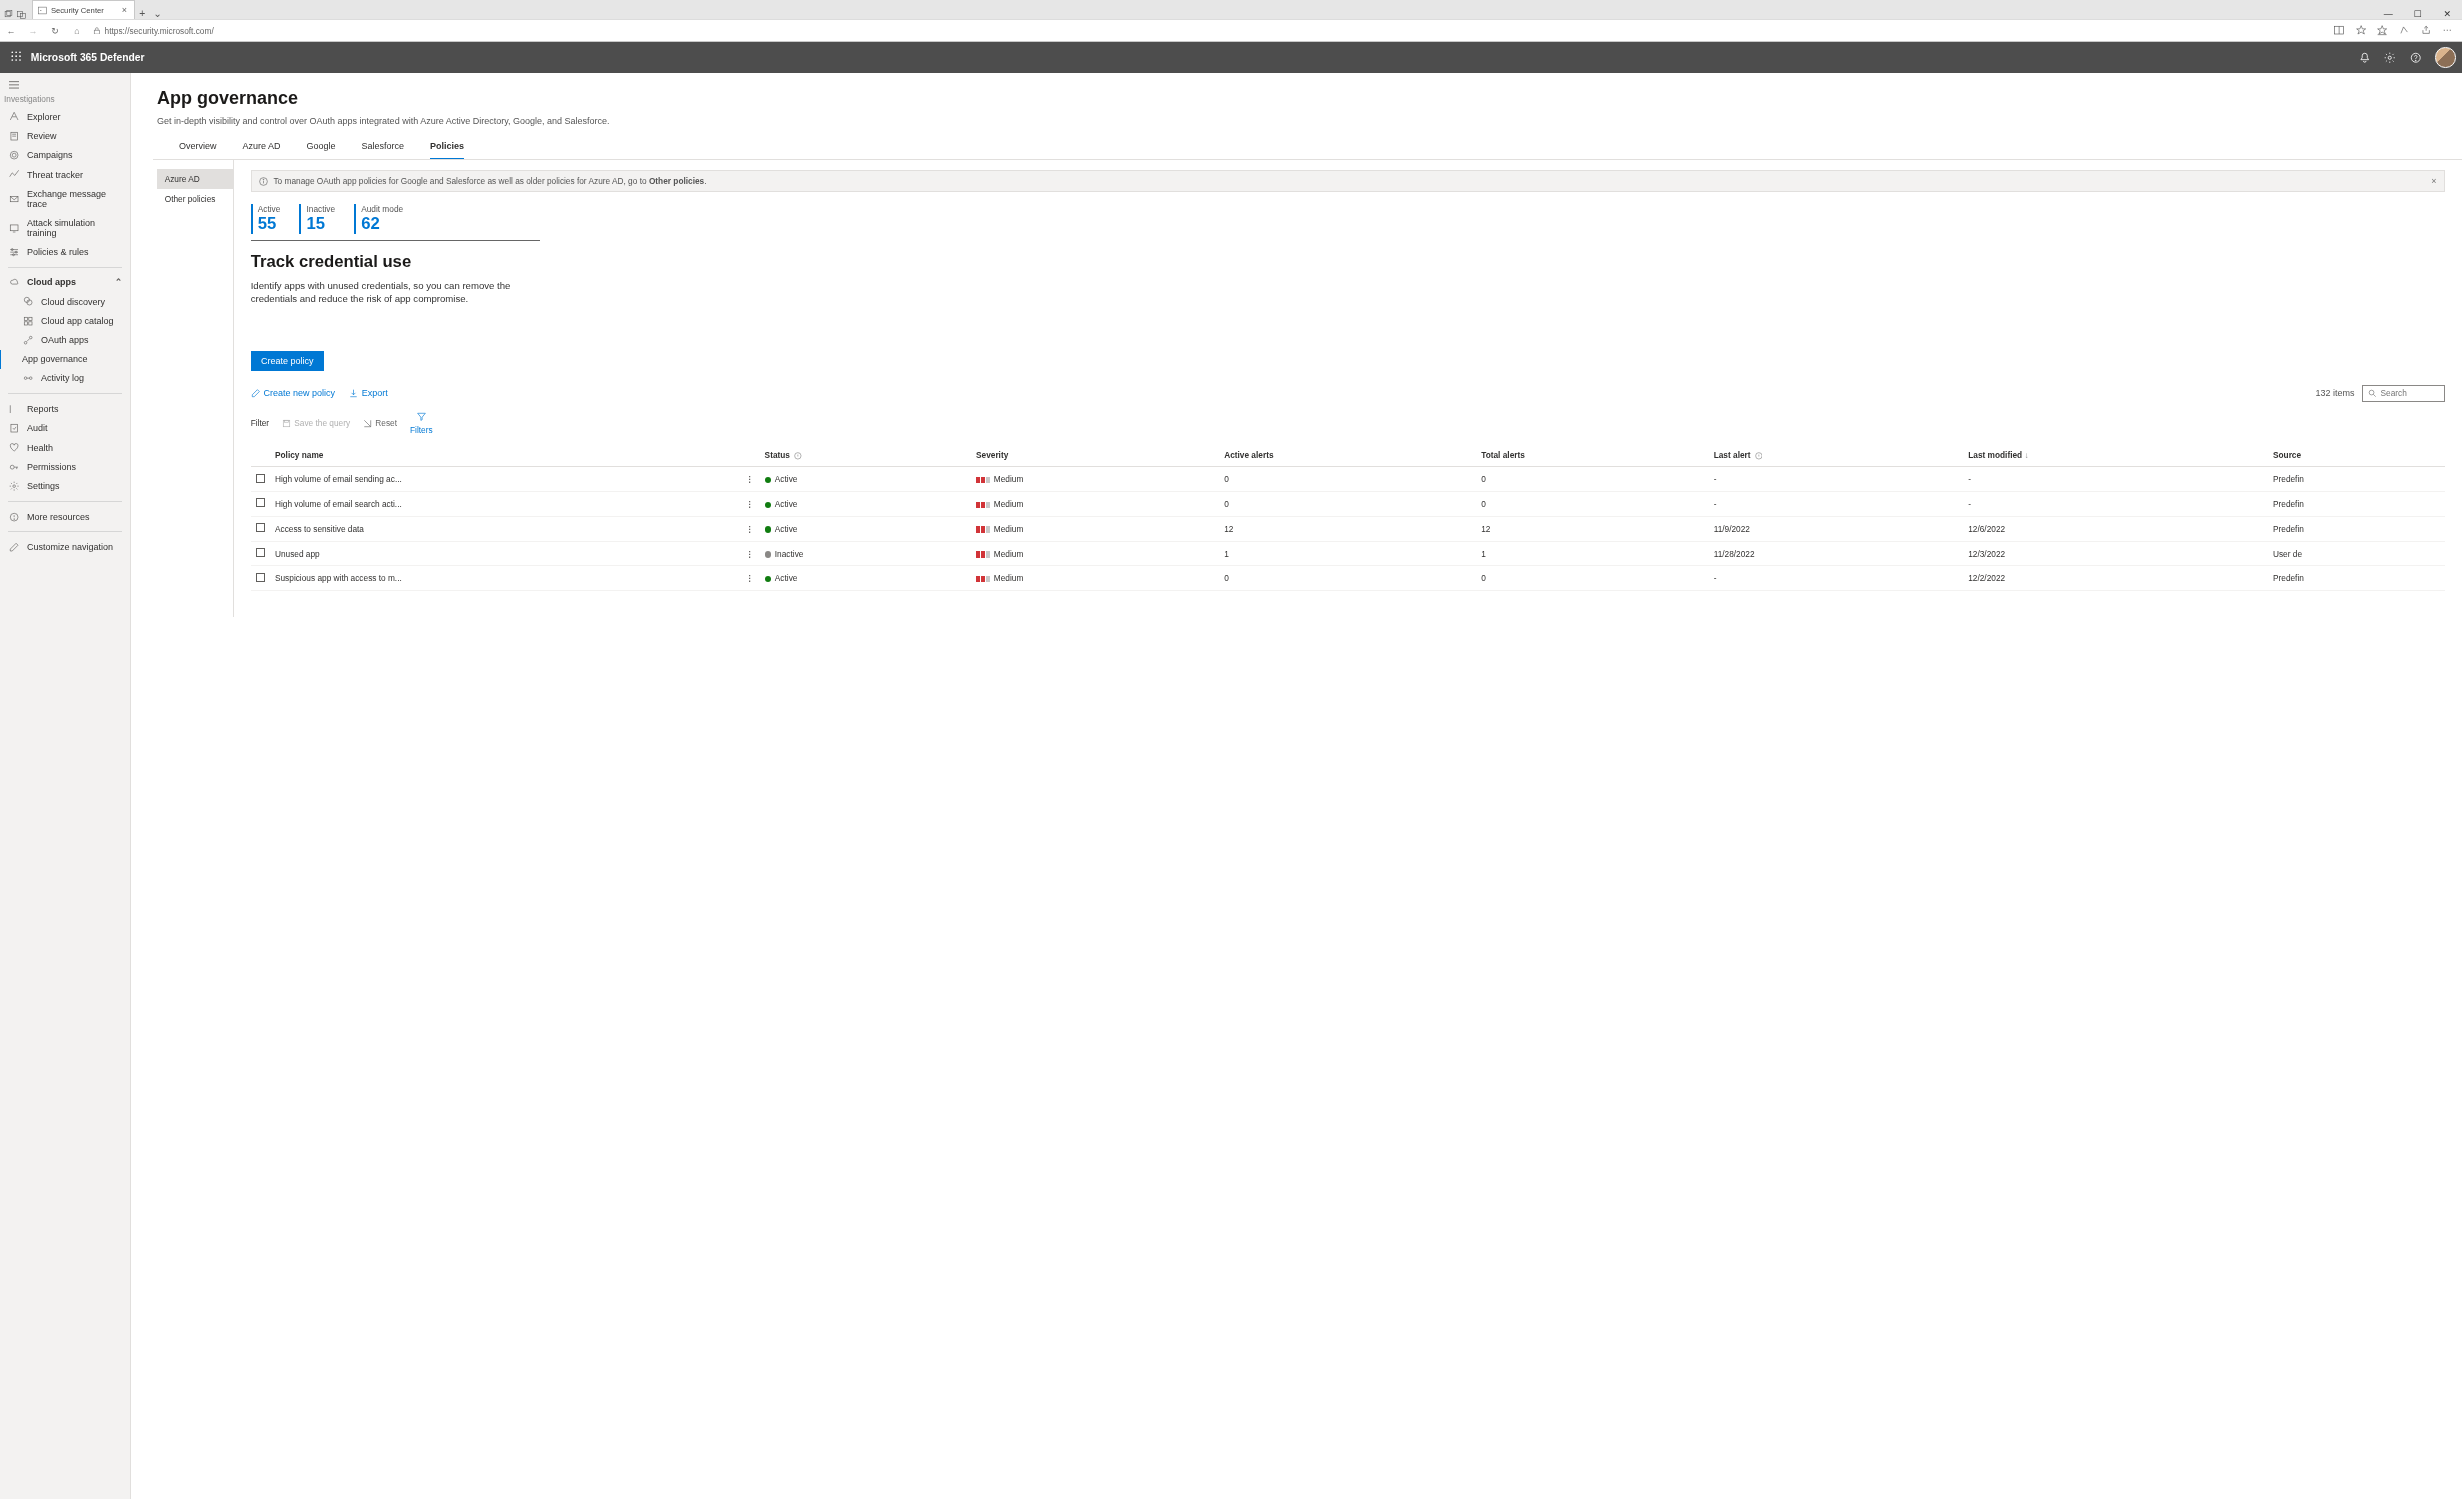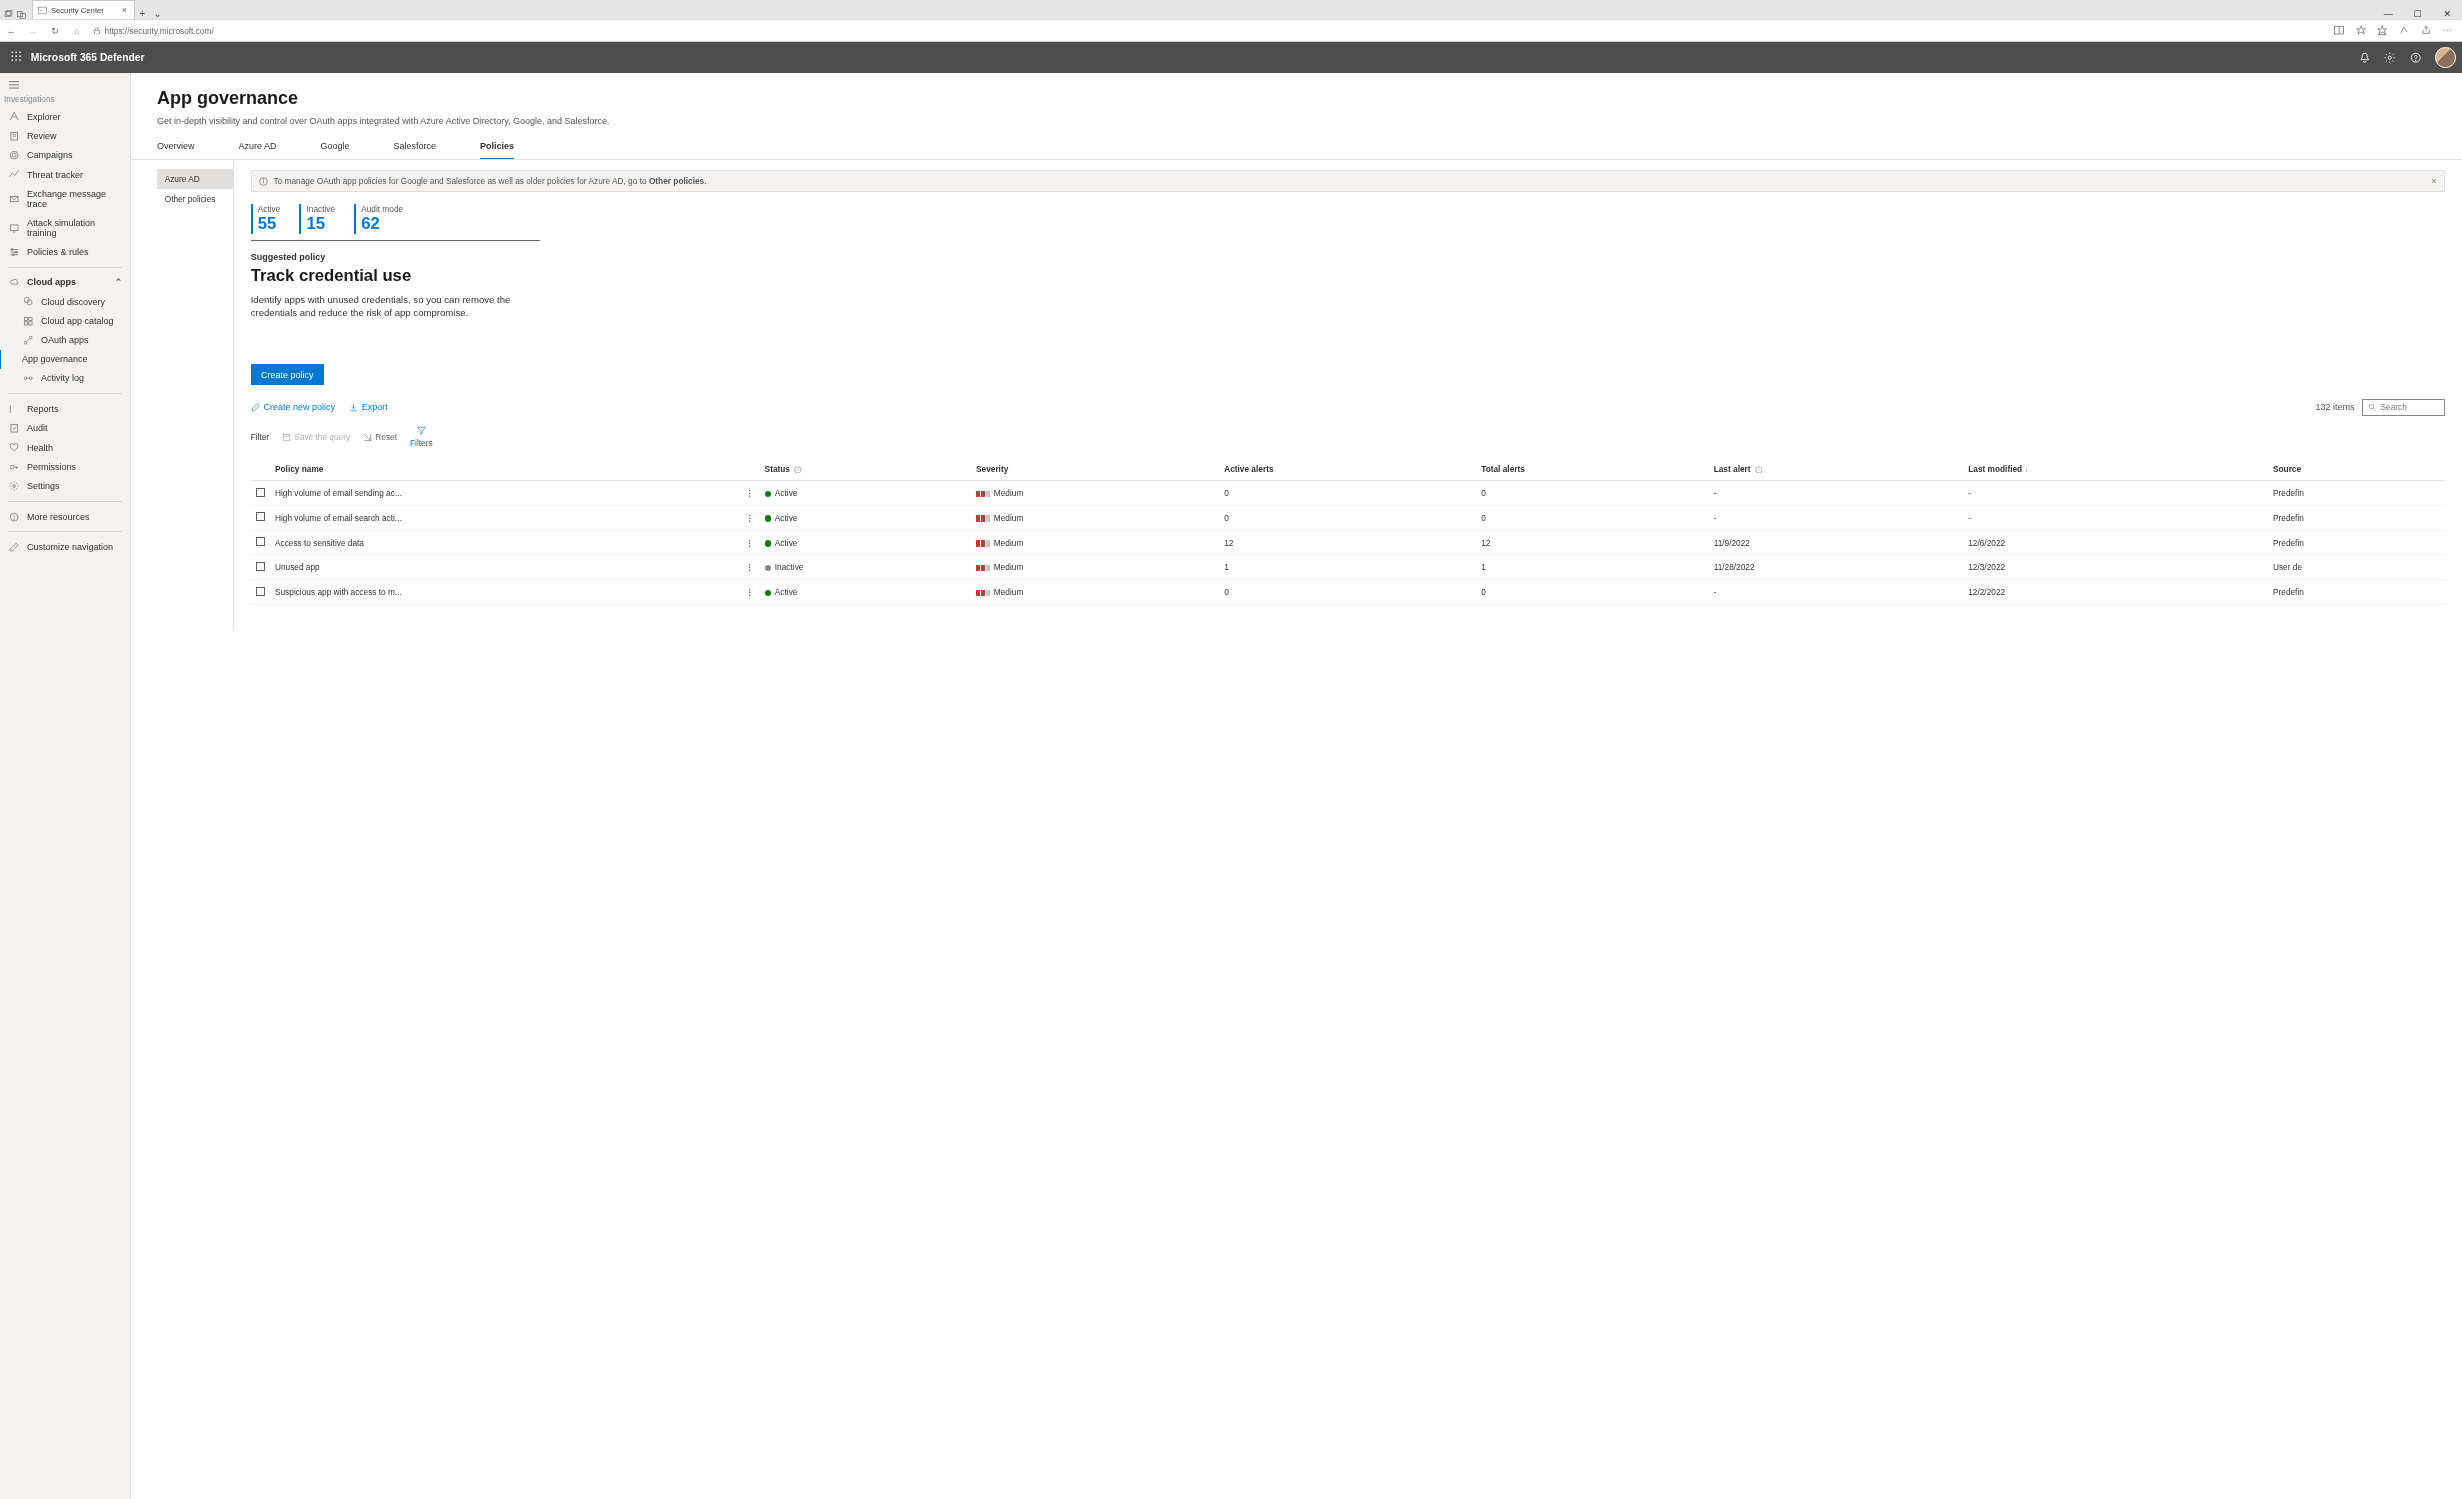--- a/index.html
+++ b/index.html
@@ -41,21 +41,21 @@
 .sb-item.selected { border-left:1.9px solid #0078d4; padding-left:21px; background:#f3f2f1; font-weight:400;}
 .sb-item svg,.sb-item .ico { width:10.3px; height:10.3px; margin-right:7.7px; flex-shrink:0; color:#605e5c;}
 .sb-item .chev { margin-left:auto; color:#605e5c;}
 .sb-sep { border-top:0.6px solid #d6d6d6; margin:5.1px 7.7px; }
 .sb-cut { padding:0 23px 2.6px; color:#888; font-size:8.3px; overflow:hidden; white-space:nowrap;}
 
 .main { flex:1; background:#fff; overflow:auto; }
 .page-hdr { padding:15.4px 26px 0 26px; }
 .page-hdr h2 { font-size:18px; font-weight:600; color:#1b1a19; }
 .page-hdr p { margin-top:6.4px; color:#555; font-size:9px; }
-.tabs { display:flex; gap:44px; padding:15.4px 26px 0; border-bottom:0.6px solid #e1dfdd; }
+.tabs { display:flex; gap:26px; padding:15.4px 26px 0; border-bottom:0.6px solid #e1dfdd;margin-left:22px; }
 .tabs .tab-i { padding-bottom:6.4px; font-size:9px; color:#323130; cursor:pointer; }
 .tabs .tab-i.active { border-bottom:1.9px solid #0078d4; font-weight:600; }
 
 .two-col { display:flex; }
 .pol-nav { width:103px; padding:9px 0 0 26px; border-right:0.6px solid #e1dfdd; min-height:385px;}
 .pol-nav .pn-item { padding:5.1px 7.7px; font-size:8.3px; cursor:pointer; }
 .pol-nav .pn-item.active { background:#e1dfdd; }
 
 .content { flex:1; padding:10.3px 16.7px 26px; }
 .info-bar { display:flex; align-items:flex-end; background:#f3f2f1; border:0.6px solid #e1dfdd; padding:5.1px 7.7px; font-size:8.3px; color:#555; }
@@ -398,21 +398,20 @@
               <div class="num">15</div>
             </div>
           <div class="stat">
               <div class="lbl">Audit mode</div>
               <div class="num">62</div>
             </div>
         </div>
         <div class="stats-rule"></div>
 
         <div class="sugg">
-          <div class="s-lbl">Suggested policy</div>
           <h3>Track credential use</h3>
           <p>Identify apps with unused credentials, so you can remove the credentials and reduce the risk of app compromise.</p>
         </div>
 
         <button class="create-btn">Create policy</button>
 
         <div class="toolbar">
           <div class="tb">
               <svg width="9" height="9" viewBox="0 0 14 14" fill="none" stroke="#0078d4">
                 <path d="M10 1l3 3-8 8H2v-3z"></path>

